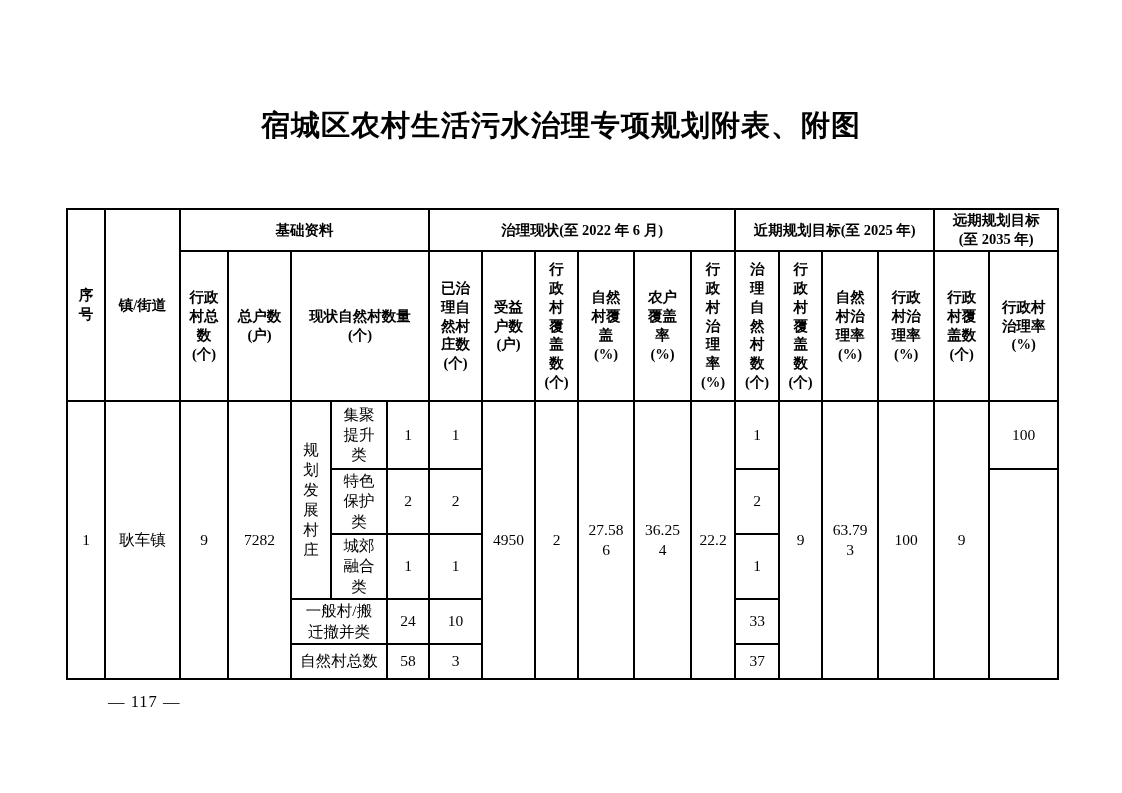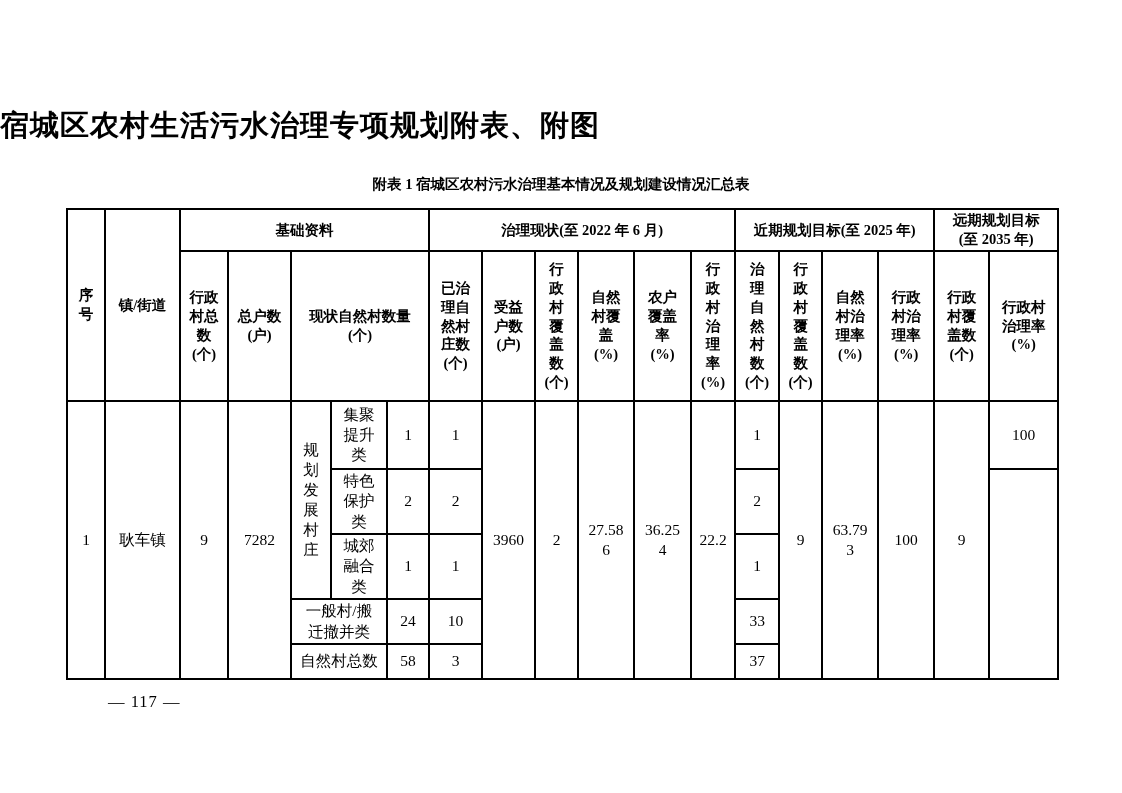--- a/index.html
+++ b/index.html
@@ -14,20 +14,21 @@
     background: #ffffff;
     color: #000000;
     font-family: "Liberation Serif", "DejaVu Serif", serif;
     overflow: hidden;
   }
   .doc-title {
     position: absolute;
     top: 106px;
     left: 0;
     width: 100%;
+    text-align: center;
     font-size: 29px;
     font-weight: bold;
     letter-spacing: 1px;
     white-space: nowrap;
   }
   .table-caption {
     position: absolute;
     top: 175px;
     left: 0;
     width: 100%;
@@ -85,21 +86,20 @@
   tr.r-data4  { height: 45px; }
   tr.r-data5  { height: 35px; }
 </style>
 </head>
 <body>
 
 <div class="page">
 
   <div class="doc-title">宿城区农村生活污水治理专项规划附表、附图</div>
 
-  <div class="table-caption">附表 1 宿城区农村污水治理基本情况及规划建设情况汇总表</div>
 
   <table class="summary">
     <colgroup>
       <col style="width:38px">
         <col style="width:75px">
         <col style="width:48px">
         <col style="width:63px">
       <col style="width:40px">
         <col style="width:56px">
         <col style="width:42px">
@@ -208,21 +208,21 @@
 划
 发
 展
 村
 庄</td>
       <td class="cat-label">集聚
 提升
 类</td>
       <td>1</td>
       <td>1</td>
-      <td rowspan="5">3960</td>
+      <td rowspan="5">4950</td>
       <td rowspan="5">2</td>
       <td rowspan="5">27.58
 6</td>
       <td rowspan="5">36.25
 4</td>
       <td rowspan="5">22.2</td>
       <td>1</td>
       <td rowspan="5">9</td>
       <td rowspan="5">63.79
 3</td>

